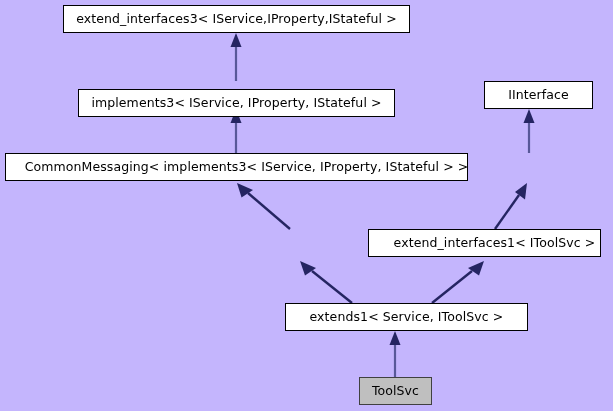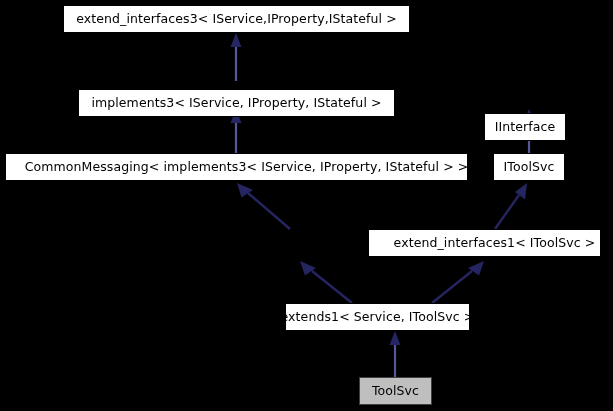--- a/index.html
+++ b/index.html
@@ -5,21 +5,21 @@
 <style>
   html, body {
     margin: 0;
     padding: 0;
     background: #ffffff;
   }
   #diagram-root {
     position: relative;
     width: 613px;
     height: 411px;
-    background: #000000;
+    background: #c4b5fd;
     overflow: hidden;
     font-family: "DejaVu Sans", "Liberation Sans", sans-serif;
   }
   #edges-layer {
     position: absolute;
     left: 0;
     top: 0;
     width: 613px;
     height: 411px;
   }
@@ -96,38 +96,35 @@
   </svg>
 
   <div class="node" style="left:63px; top:5px; width:347px; height:28px;">
     <span class="node-label">extend_interfaces3&lt; IService,IProperty,IStateful &gt;</span>
   </div>
 
   <div class="node" style="left:78px; top:81px; width:317px; height:28px;margin-top:8px;">
     <span class="node-label">implements3&lt; IService, IProperty, IStateful &gt;</span>
   </div>
 
-  <div class="node" style="left:484px; top:81px; width:82px; height:28px;margin-top:32px;">
+  <div class="node" style="left:484px; top:81px; width:109px; height:28px;">
     <span class="node-label">IInterface</span>
   </div>
 
   <div class="node" style="left:5px; top:153px; width:463px; height:28px;padding-left:20px;">
     <span class="node-label">CommonMessaging&lt; implements3&lt; IService, IProperty, IStateful &gt; &gt;</span>
   </div>
 
-  <div class="node" style="left:493px; top:153px; width:72px; height:28px;">
-    <span class="node-label">IToolSvc</span>
-  </div>
 
 
   <div class="node" style="left:368px; top:229px; width:233px; height:28px;padding-left:20px;">
     <span class="node-label">extend_interfaces1&lt; IToolSvc &gt;</span>
   </div>
 
-  <div class="node" style="left:285px; top:303px; width:185px; height:28px;">
+  <div class="node" style="left:285px; top:303px; width:243px; height:28px;">
     <span class="node-label">extends1&lt; Service, IToolSvc &gt;</span>
   </div>
 
   <div class="node highlight" style="left:359px; top:377px; width:73px; height:28px;align-items:center;">
     <span class="node-label">ToolSvc</span>
   </div>
 
 </div>
 
 </body></html>

